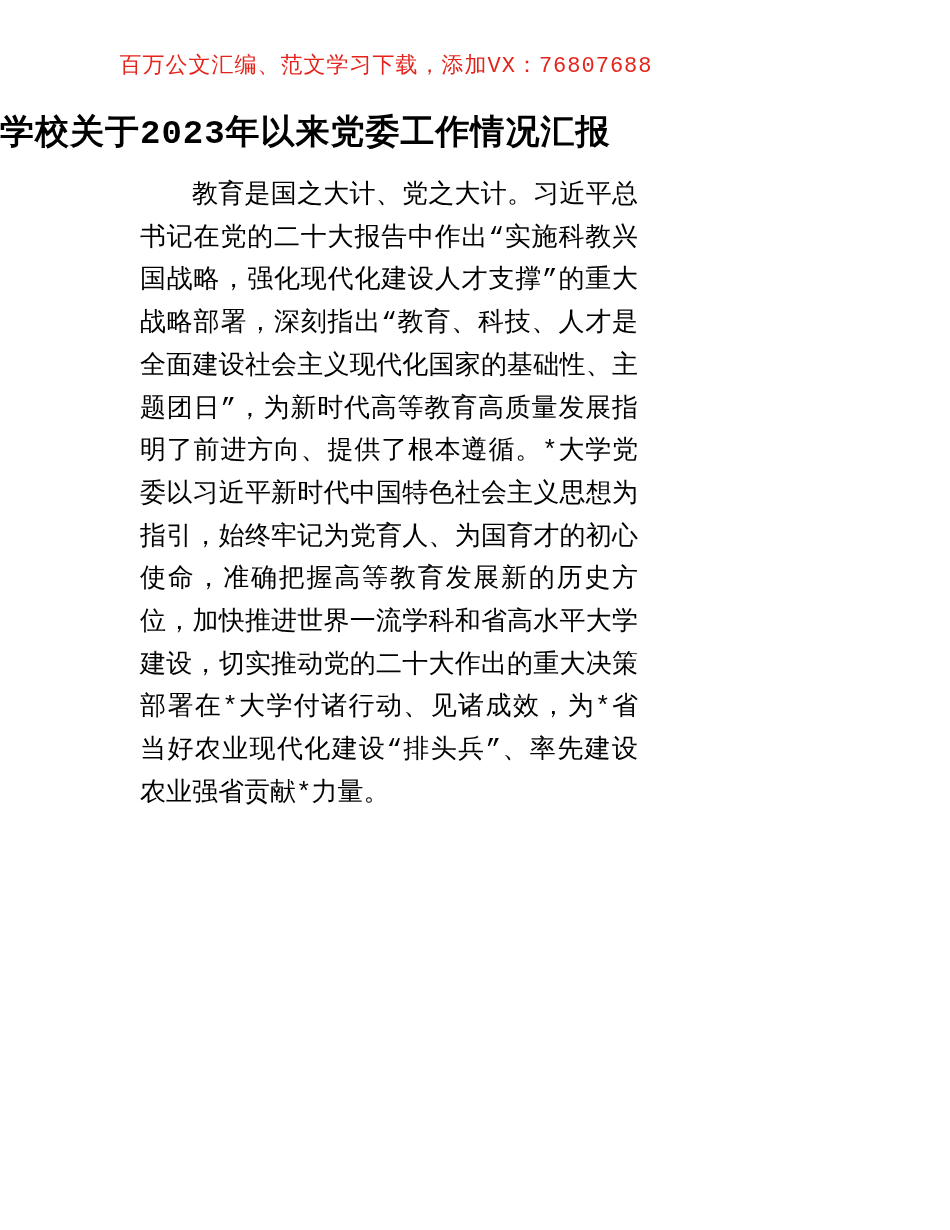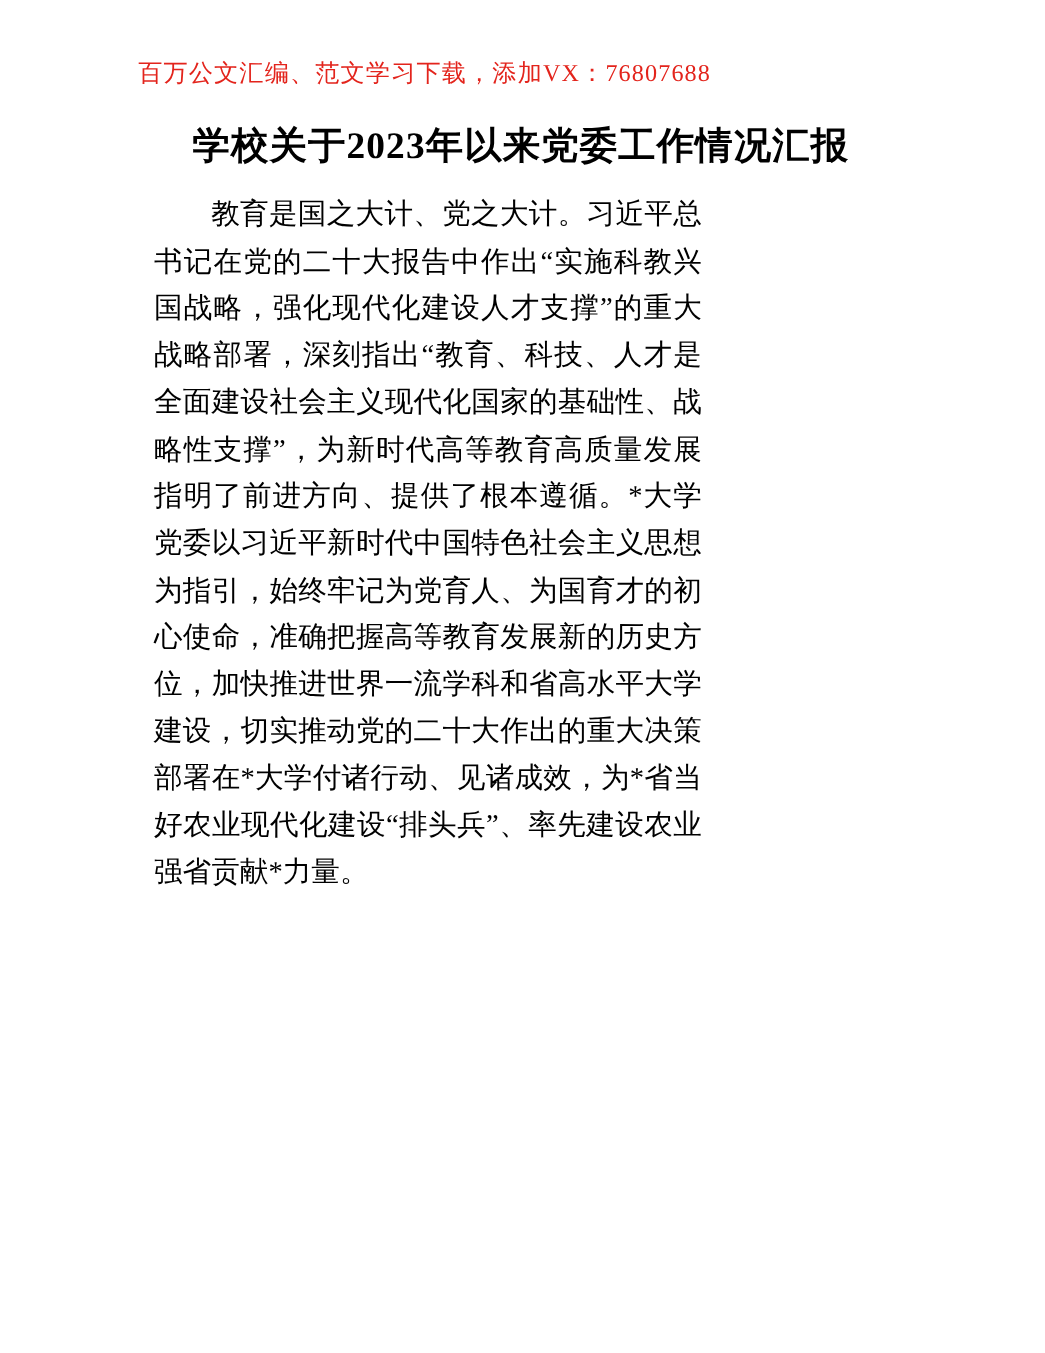--- a/index.html
+++ b/index.html
@@ -6,36 +6,36 @@
     margin: 0;
     padding: 0;
     background: #ffffff;
   }
   .page {
     position: relative;
     width: 772px;
     height: 1230px;
     background: #ffffff;
     overflow: hidden;
-    font-family: Liberation Serif, serif;
+    font-family: Liberation Mono, monospace;
     color: #000000;
     box-sizing: border-box;
     padding-top: 52px;
   }
   .promo-banner {
     text-align: center;
     font-size: 22px;
     line-height: 30px;
     letter-spacing: 1px;
     font-weight: 400;
     
   }
   .doc-title {
     margin: 30px 0 0 0;
-    text-align: right;
+    text-align: left;
     font-size: 34px;
     line-height: 44px;
     font-weight: 700;
     color: #000000;
     letter-spacing: 1px;
   }
   .doc-body {
     margin-top: 18px;
     padding-left: 140px;
     padding-right: 134px;
@@ -59,15 +59,15 @@
 </head>
 <body>
 
 <div class="page">
   <div class="promo-banner" style="color: rgb(227, 36, 28);">百万公文汇编、范文学习下载，添加VX：76807688</div>
 
   <h1 class="doc-title">学校关于2023年以来党委工作情况汇报</h1>
 
   <div class="doc-body">
 
-  <p class="para-body">教育是国之大计、党之大计。习近平总书记在党的二十大报告中作出“实施科教兴国战略，强化现代化建设人才支撑”的重大战略部署，深刻指出“教育、科技、人才是全面建设社会主义现代化国家的基础性、战略性支撑”，为新时代高等教育高质量发展指明了前进方向、提供了根本遵循。*大学党委以习近平新时代中国特色社会主义思想为指引，始终牢记为党育人、为国育才的初心使命，准确把握高等教育发展新的历史方位，加快推进世界一流学科和省高水平大学建设，切实推动党的二十大作出的重大决策部署在*大学付诸行动、见诸成效，为*省当好农业现代化建设“排头兵”、率先建设农业强省贡献*力量。</p>
+  <p class="para-body">教育是国之大计、党之大计。习近平总书记在党的二十大报告中作出“实施科教兴国战略，强化现代化建设人才支撑”的重大战略部署，深刻指出“教育、科技、人才是全面建设社会主义现代化国家的基础性、主题团日”，为新时代高等教育高质量发展指明了前进方向、提供了根本遵循。*大学党委以习近平新时代中国特色社会主义思想为指引，始终牢记为党育人、为国育才的初心使命，准确把握高等教育发展新的历史方位，加快推进世界一流学科和省高水平大学建设，切实推动党的二十大作出的重大决策部署在*大学付诸行动、见诸成效，为*省当好农业现代化建设“排头兵”、率先建设农业强省贡献*力量。</p>
     </div>
 </div>
 
 </body></html>

